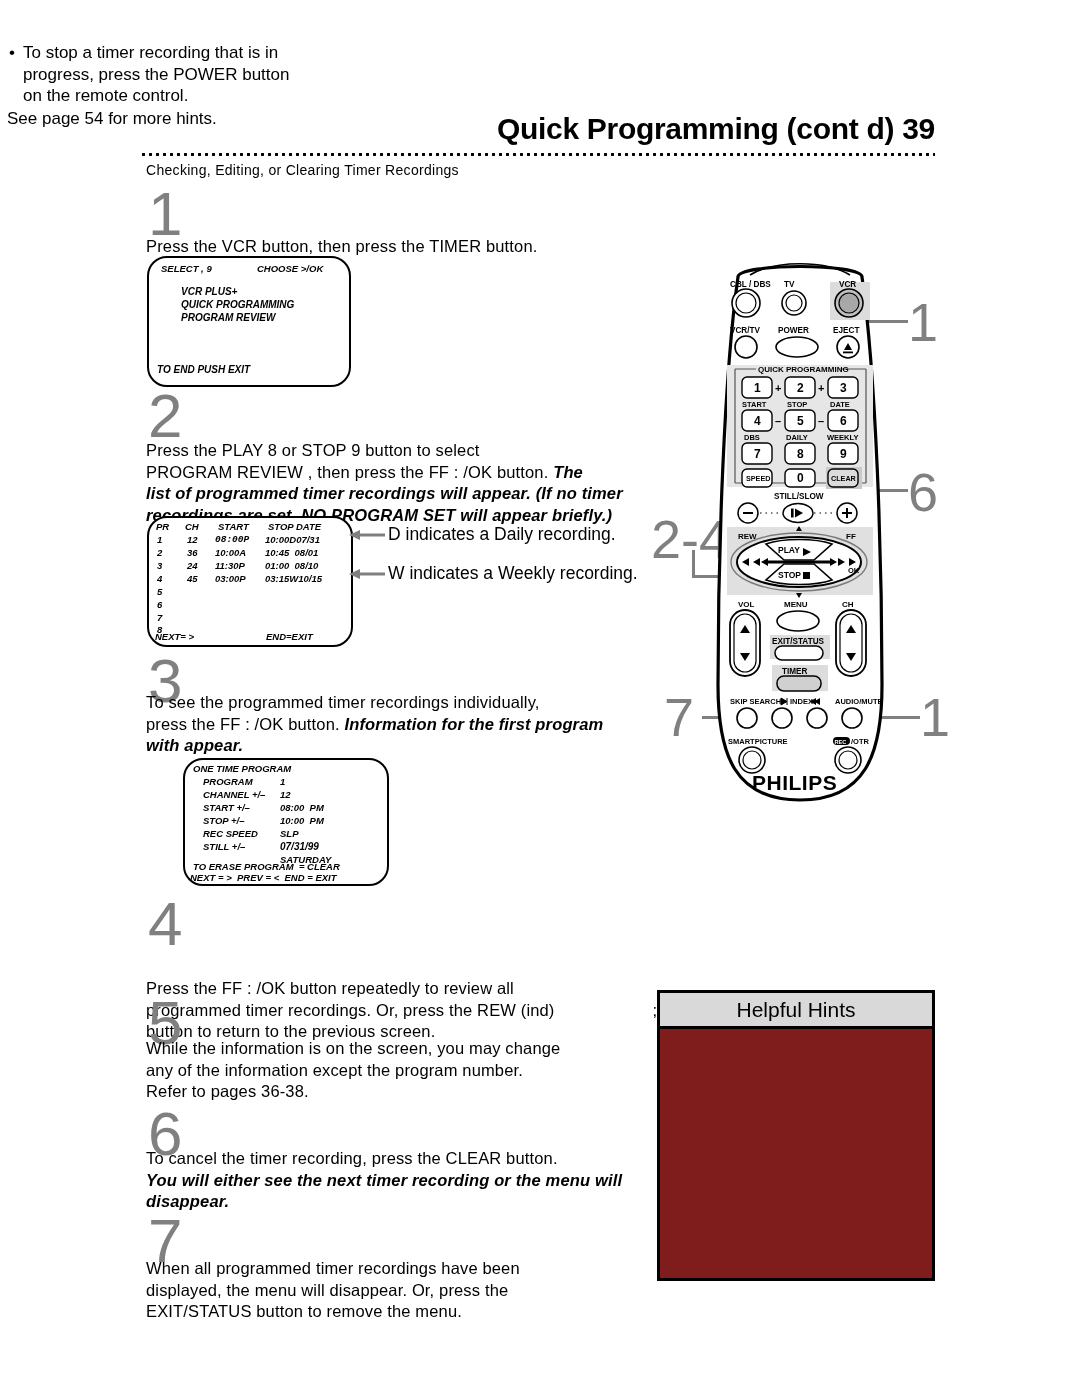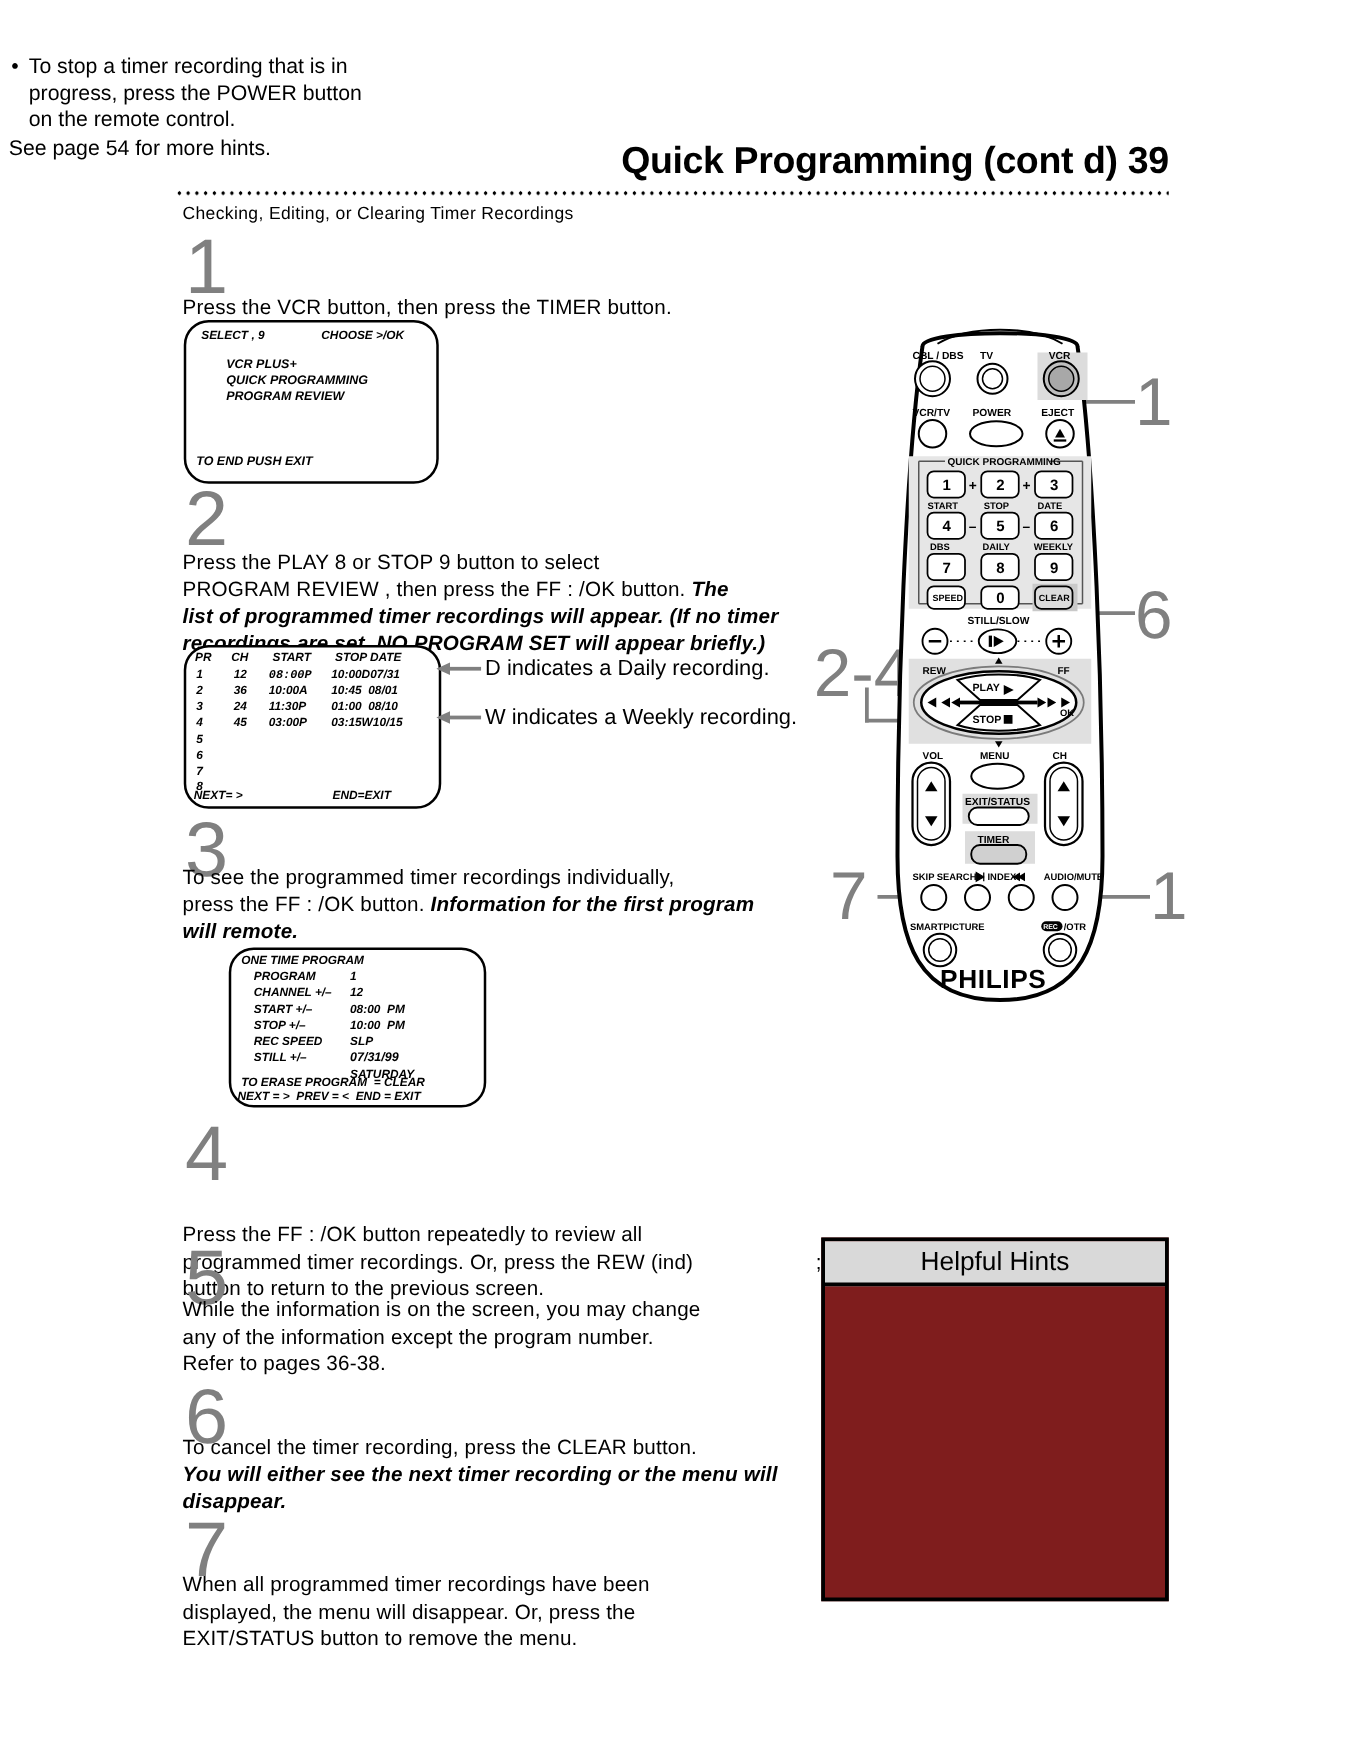--- a/index.html
+++ b/index.html
@@ -121,21 +121,21 @@
 <svg style="position:absolute;left:349px;top:567px;" width="36" height="14">
   <path d="M0 7 L11 2 L11 12 Z" fill="#808080"></path>
     <rect x="10" y="5.5" width="26" height="3" fill="#808080"></rect>
 </svg>
 <div style="position:absolute;left:388px;top:563px;font-size:17.5px;">W indicates a Weekly recording.</div>
 
 <div class="step-num" style="left:148px;top:655px;">3</div>
 <div class="step-body" style="left:146px;top:692px;width:520px;">
   <span>To see the programmed timer recordings individually,</span><br>
   <span>press the FF    : /OK button.  </span><span class="bi">Information for the first program</span><br>
-  <span class="bi">will remote.</span>
+  <span class="bi">with appear.</span>
 </div>
 
 <div class="osd" id="osd-onetime" style="left:147px;top:758px;width:202px;height:124px;margin-left:36px;">
   <span class="line" style="left:8px;top:3px;font-size:9.5px;">ONE TIME PROGRAM</span>
 
   <span class="line" style="left:18px;top:16px;font-size:9.5px;">PROGRAM</span>
   <span class="line" style="left:95px;top:16px;font-size:9.5px;">1</span>
 
   <span class="line" style="left:18px;top:29px;font-size:9.5px;">CHANNEL +/–</span>
   <span class="line" style="left:95px;top:29px;font-size:9.5px;">12</span>

